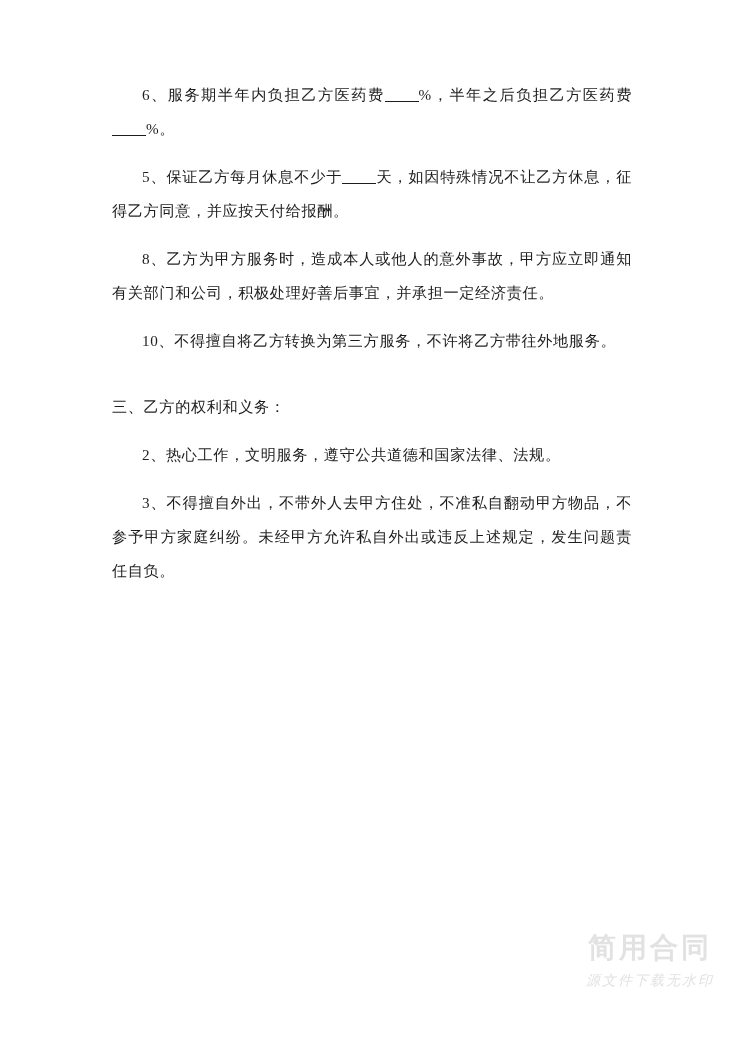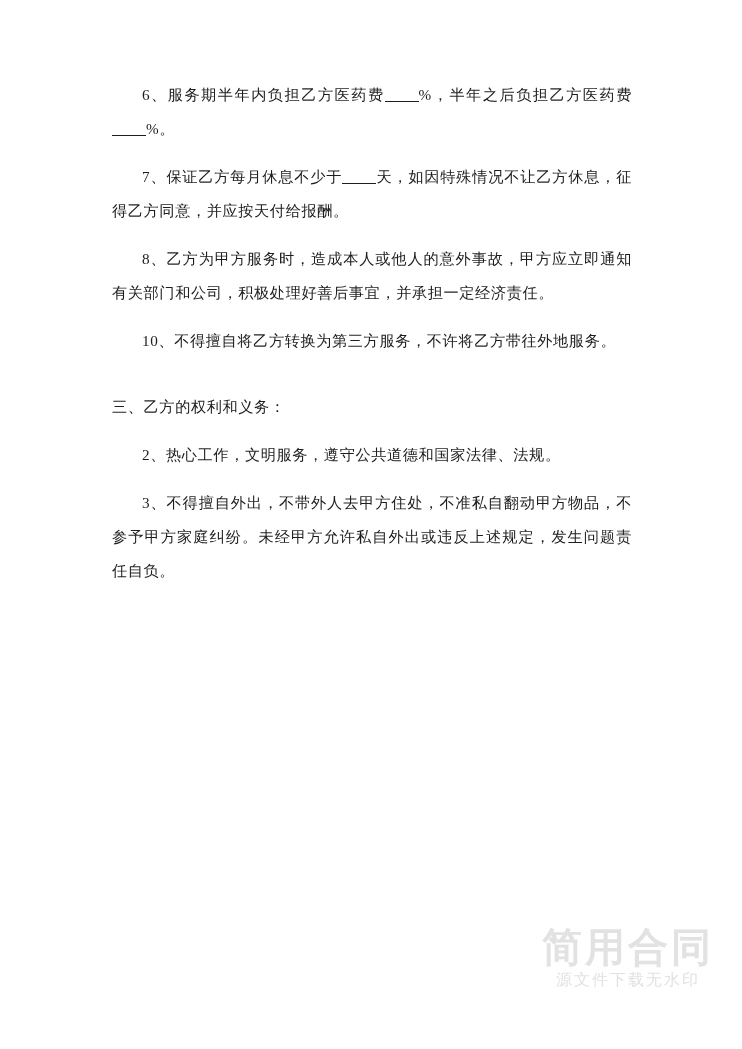--- a/index.html
+++ b/index.html
@@ -58,41 +58,42 @@
   }
   .watermark {
     position: absolute;
     right: 28px;
     bottom: 58px;
     text-align: center;
     color: #e2e2e2;
     user-select: none;
   }
   .watermark .wm-main {
-    font-size: 40px;
+    font-size: 28px;
     font-weight: bold;
     letter-spacing: 3px;
     line-height: 42px;
-    font-family: Liberation Serif, serif;
+    font-family: Liberation Sans, sans-serif;
   }
   .watermark .wm-sub {
-    font-size: 16px;
+    font-size: 14px;
     letter-spacing: 2px;
     line-height: 22px;
     font-family: "Liberation Sans", sans-serif;
+    font-style: italic;
   }
 </style>
 </head>
 <body>
 
 <div class="page">
 
   <div class="doc-body">
       <p class="para indent"><span>6、服务期半年内负担乙方医药费</span><span class="blank-short"></span><span>%，半年之后负担乙方医药费</span><span class="blank-short"></span><span>%。</span></p>
-      <p class="para indent"><span>7、保证乙方每月休息不少于</span><span class="blank-short"></span><span>天，如因特殊情况不让乙方休息，征得乙方同意，并应按天付给报酬。</span></p>
+      <p class="para indent"><span>5、保证乙方每月休息不少于</span><span class="blank-short"></span><span>天，如因特殊情况不让乙方休息，征得乙方同意，并应按天付给报酬。</span></p>
       <p class="para indent"><span>8、乙方为甲方服务时，造成本人或他人的意外事故，甲方应立即通知有关部门和公司，积极处理好善后事宜，并承担一定经济责任。</span></p>
       <p class="para indent"><span>10、不得擅自将乙方转换为第三方服务，不许将乙方带往外地服务。</span></p>
       <p class="para noindent heading"><span>三、乙方的权利和义务：</span></p>
       <p class="para indent"><span>2、热心工作，文明服务，遵守公共道德和国家法律、法规。</span></p>
       <p class="para indent"><span>3、不得擅自外出，不带外人去甲方住处，不准私自翻动甲方物品，不参予甲方家庭纠纷。未经甲方允许私自外出或违反上述规定，发生问题责任自负。</span></p>
     </div>
 
   <div class="watermark">
     <div class="wm-main">简用合同</div>
     <div class="wm-sub">源文件下载无水印</div>

